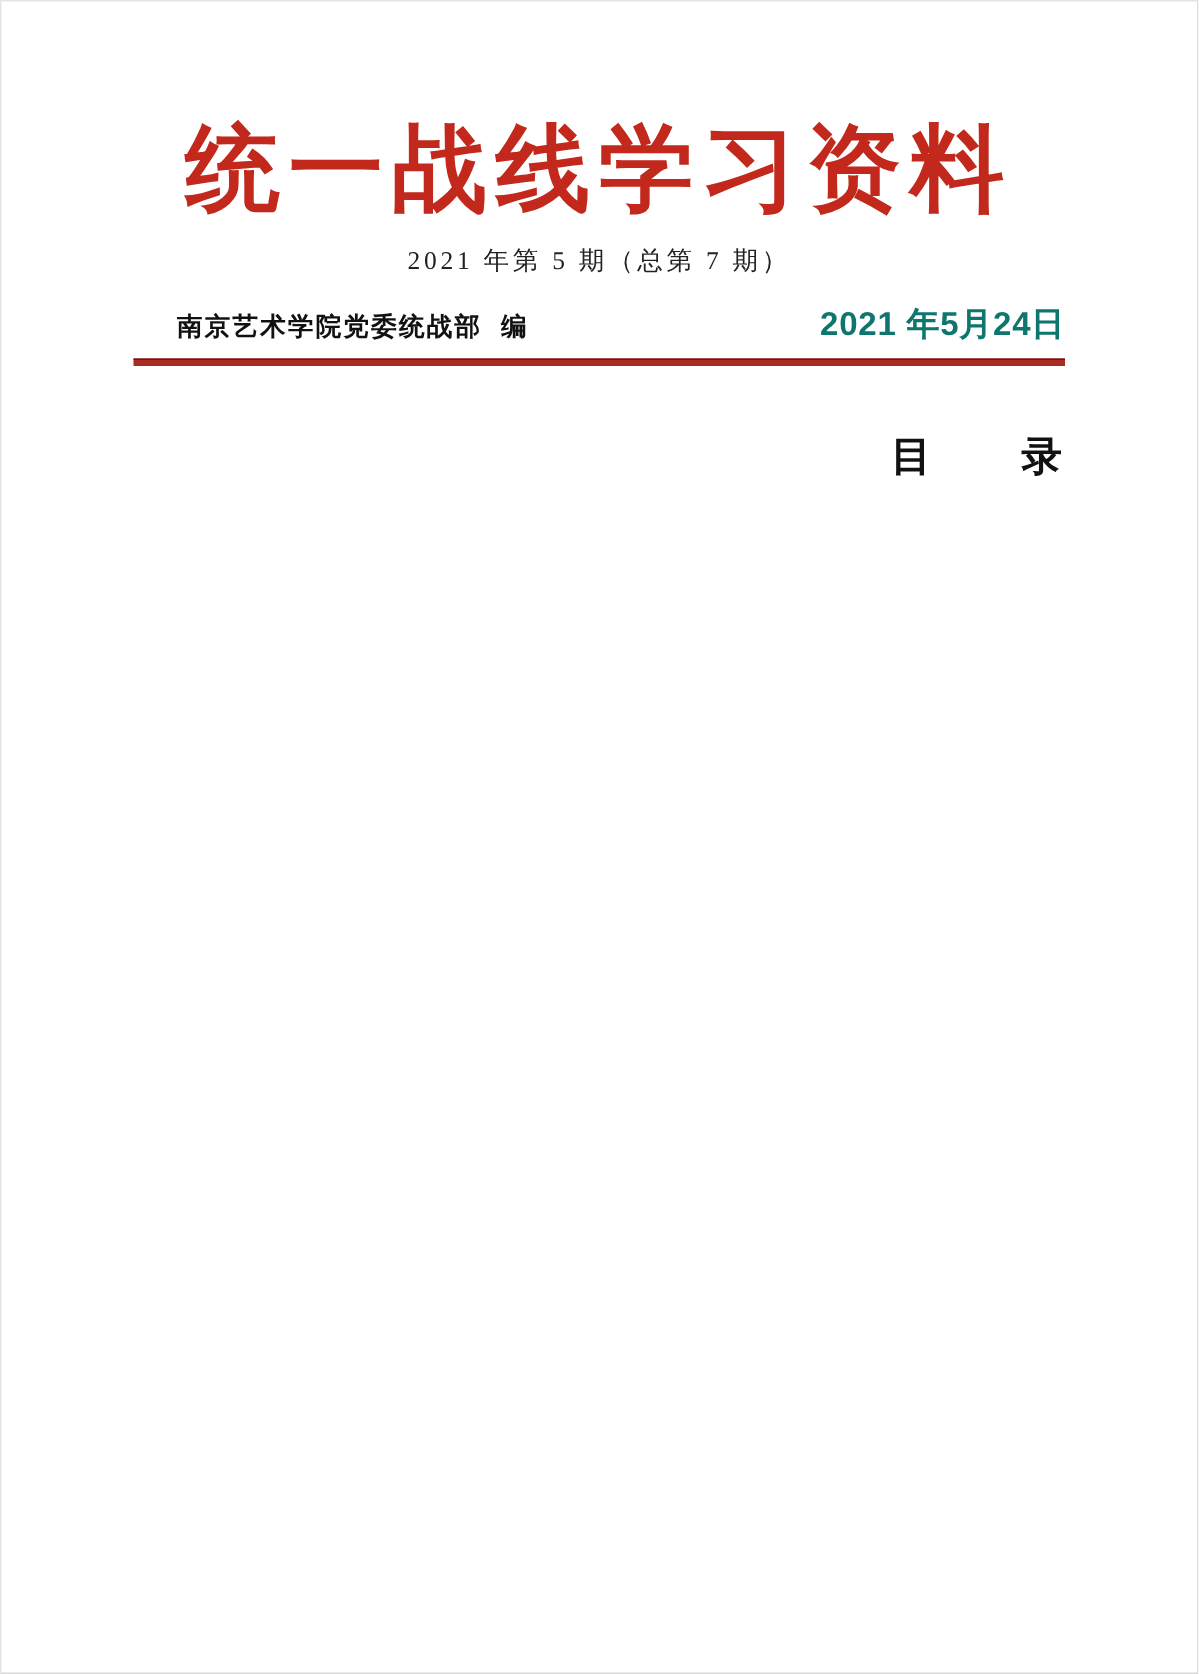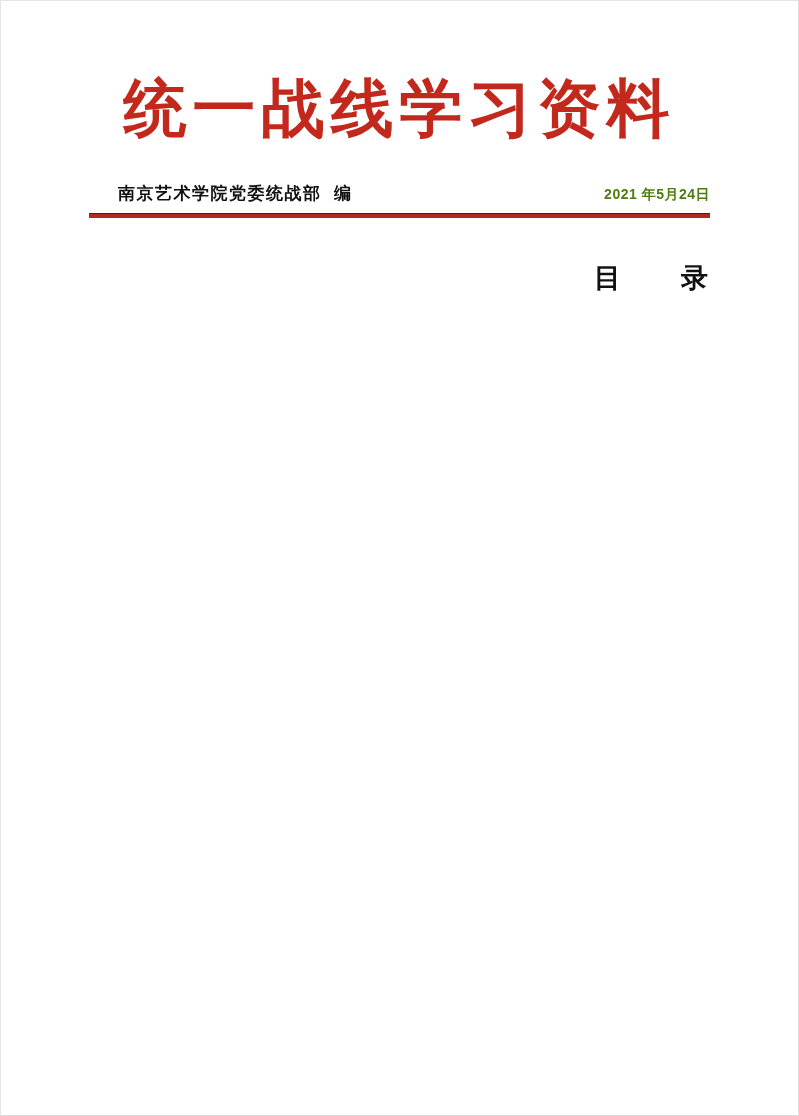--- a/index.html
+++ b/index.html
@@ -20,52 +20,52 @@
     padding: 0 88px;
     font-family: "Liberation Sans", sans-serif;
     color: #1a1a1a;
     overflow: hidden;
   }
   [data-bind] { white-space: pre-wrap; }
 
   .title {
     margin: 70px 0 0 0;
     text-align: center;
-    font-family: Liberation Mono, monospace;
+    font-family: Liberation Serif, serif;
     font-weight: 700;
     font-size: 63px;
     line-height: 1.35;
     letter-spacing: 6px;
     color: var(--title-red, #c2291c);
   }
   .issue-line {
     margin-top: 6px;
     text-align: center;
     font-family: "Liberation Serif", "DejaVu Serif", serif;
     font-size: 17px;
     letter-spacing: 2.5px;
     color: #222222;
   }
   .editor-row {
     display: flex;
     justify-content: space-between;
     align-items: baseline;
-    margin-top: 26px;
+    margin-top: 16px;
     font-weight: 700;
   }
   .editor {
     padding-left: 29px;
     font-size: 17px;
     letter-spacing: 1.5px;
     color: #111111;
   }
   .pub-date {
-    font-size: 14px;
+    font-size: 22px;
     letter-spacing: 0.5px;
-    color: #4d7c0f;
+    color: #0f766e;
   }
   .red-rule {
     margin-top: 8px;
     height: 4px;
     background: var(--rule-red, #ab2a22);
     border-top: 1px solid #74100c;
   }
   .toc-heading {
     margin-top: 42px;
     text-align: right;
@@ -102,20 +102,21 @@
     letter-spacing: 0.5px;
   }
 </style>
 </head>
 <body>
 
 <div class="page">
 
   <h1 class="title" data-bind="masthead.title">统一战线学习资料</h1>
 
+  <div class="issue-line" data-bind="masthead.issue_line">2021 年第 5 期（总第 7 期）</div>
 
   <div class="editor-row">
     <span class="editor" data-bind="masthead.editor">南京艺术学院党委统战部  编</span>
     <span class="pub-date" data-bind="masthead.date">2021 年5月24日</span>
   </div>
 
   <div class="red-rule"></div>
 
   <div class="toc-heading" data-bind="toc.heading">目　　录</div>
 

